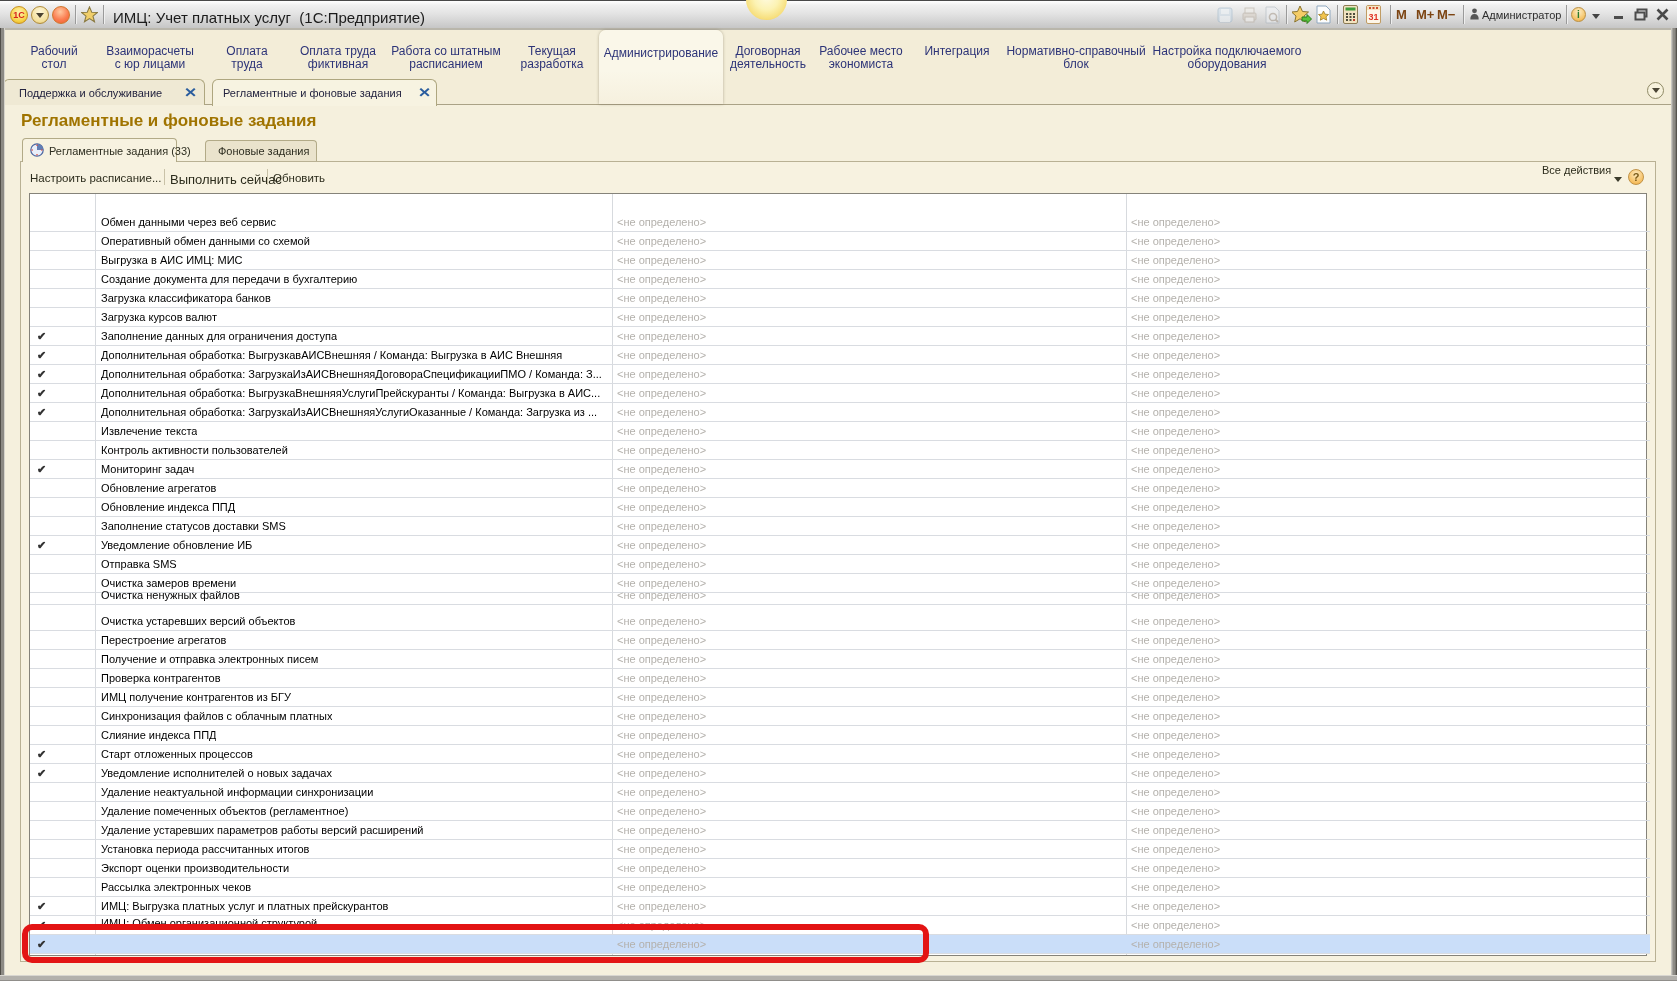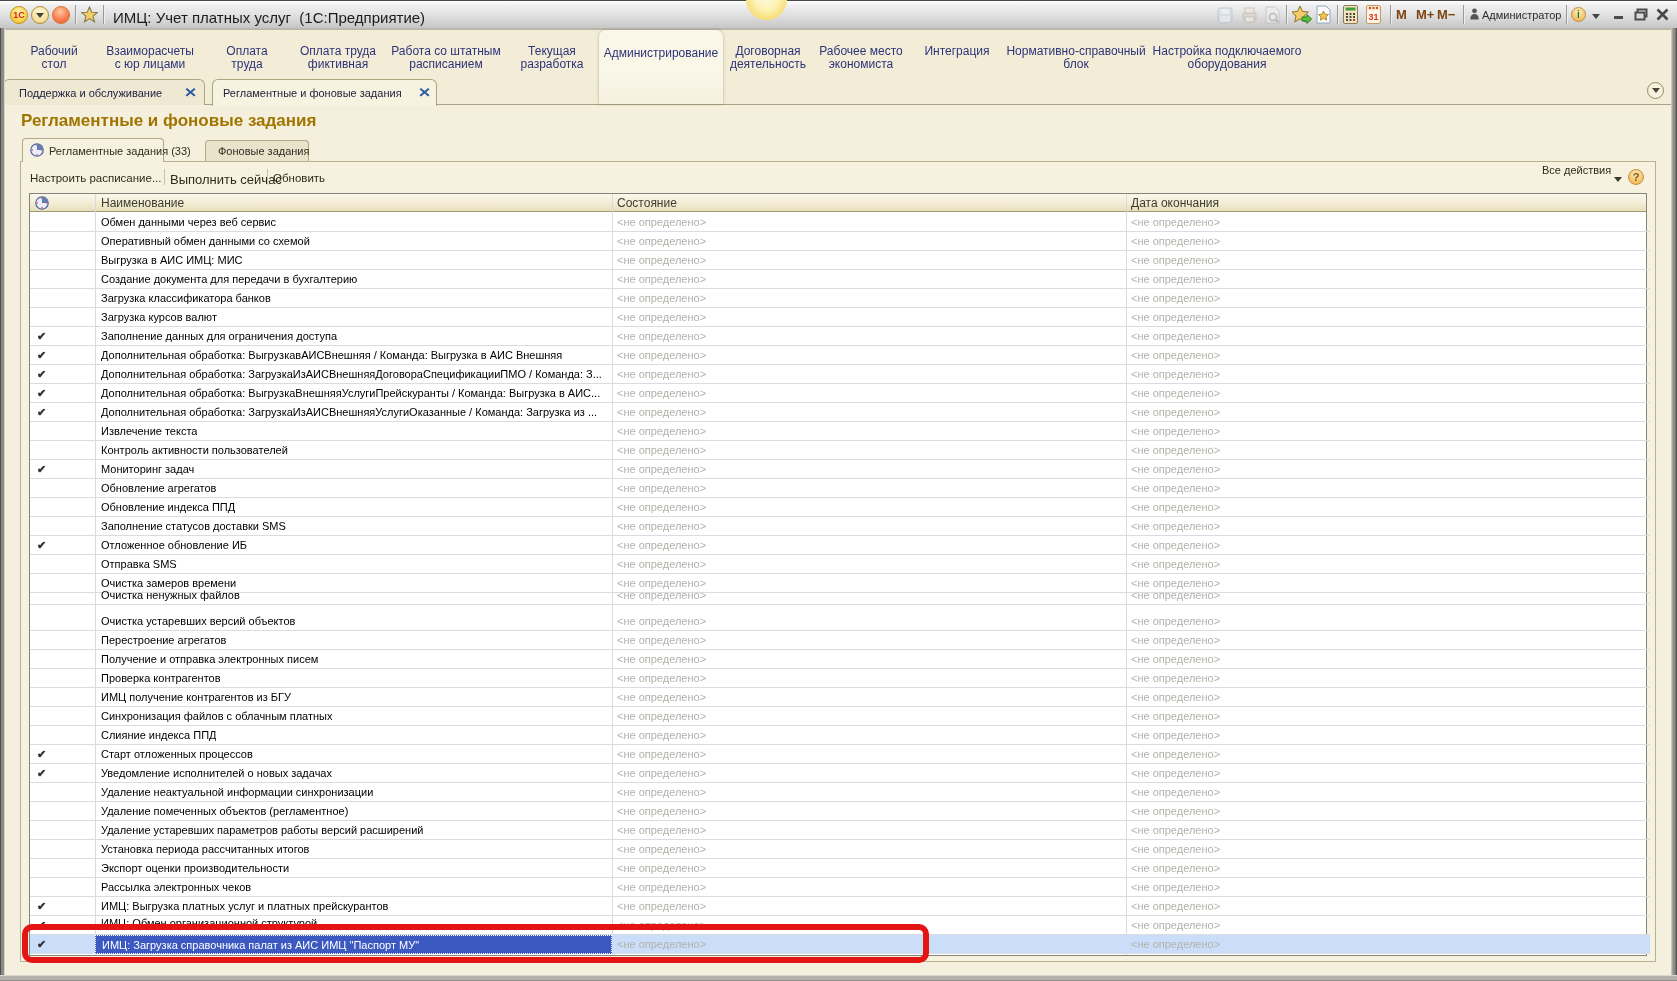--- a/index.html
+++ b/index.html
@@ -39,22 +39,22 @@
 .dtab{position:absolute;height:26px;border:1px solid #aea67f;border-radius:6px 6px 0 0;font-size:11px;color:#23233f}
 #dtab1{left:3px;top:79px;width:202px;background:#efe9d4;border-bottom:none}
 #dtab2{left:212px;top:79px;width:225px;height:27px;background:#f7f3e1;border-bottom:none;z-index:3}
 .dtx{position:absolute;top:7px;left:15px}
 .dclose{position:absolute;top:5px;font-size:13px;font-weight:bold;color:#2a5d9e;transform:scaleX(1.2)}
 #rndbtn{position:absolute;left:1647px;top:82px;width:17px;height:17px;border-radius:50%;background:#f7f2dd;border:1px solid #8f8a66}
 #rndbtn:after{content:"";position:absolute;left:3.5px;top:5px;border:4px solid transparent;border-top:5px solid #4a4535}
 #heading{position:absolute;left:21px;top:111px;font-size:17px;font-weight:bold;color:#a07400}
 
 .ptab{position:absolute;font-size:11px;color:#2e2e20;border:1px solid #b2aa87;border-radius:4px 4px 0 0;height:23px;white-space:nowrap}
-#ptab1{left:22px;top:138px;width:142px;background:#f7f2e0;border-bottom:none;height:24px;z-index:3}
-#ptab2{left:205px;top:140px;width:104px;background:#eae3cc;border-bottom:none;height:21px}
+#ptab1{left:22px;top:138px;width:155px;background:#f7f2e0;border-bottom:none;height:24px;z-index:3}
+#ptab2{left:205px;top:140px;width:112px;background:#eae3cc;border-bottom:none;height:21px}
 #groupbox{position:absolute;left:20px;top:161px;width:1636px;height:801px;border:1px solid #b9b194;background:#f7f2e0}
 
 .tlink{position:absolute;top:172px;font-size:11.5px;color:#2c2c1c}
 .tsep{position:absolute;top:169px;width:1px;height:16px;background:#c9c2a8}
 #alldei{position:absolute;top:164px;left:1542px;font-size:11px;color:#2c2c1c}
 #aldarrow{position:absolute;left:1614px;top:177px;border:4px solid transparent;border-top:5px solid #3c3c2c}
 #helpbtn{position:absolute;left:1628px;top:169px;width:16px;height:16px;border-radius:50%;
  background:radial-gradient(circle at 50% 30%,#fde9bc,#f6bf62 70%,#eda83e);border:1px solid #c19347;
  font-size:11px;font-weight:bold;color:#7a5a18;text-align:center;line-height:15px}
 
@@ -211,33 +211,20 @@
 <div class="tlink" style="left:30px">Настроить расписание...</div>
 <div class="tsep" style="left:164px"></div>
 <div class="tlink" style="left:170px;font-size:13px">Выполнить сейчас</div>
 <div class="tsep" style="left:267px"></div>
 <div class="tlink" style="left:273px">Обновить</div>
 <div id="alldei">Все действия</div>
 <div id="aldarrow"></div>
 <div id="helpbtn">?</div>
 
 <div id="table">
- <div id="thead">
-  <svg class="clock" style="left:5px;top:2px" width="14" height="14" viewBox="0 0 14 14">
-        <circle cx="7" cy="7" r="6.2" fill="#e9eef9" stroke="#4c66a0" stroke-width="1.2"></circle>
-        <path d="M7 7 L7 0.8 A6.2 6.2 0 0 1 13.2 7 Z" fill="#627eb4"></path>
-        <circle cx="7" cy="2.2" r=".8" fill="#e04c3c"></circle>
-        <circle cx="11.8" cy="7" r=".8" fill="#e04c3c"></circle>
-        <circle cx="7" cy="11.8" r=".8" fill="#e04c3c"></circle>
-        <circle cx="2.2" cy="7" r=".8" fill="#e04c3c"></circle>
-      </svg>
-  <span class="htx" style="left:71px">Наименование</span>
-  <span class="htx" style="left:587px">Состояние</span>
-  <span class="htx" style="left:1101px">Дата окончания</span>
- </div>
  <div class="vline" style="left:65px"></div>
  <div class="vline" style="left:582px"></div>
  <div class="vline" style="left:1096px"></div>
  <div id="rows">
       <div class="row" style="top:0px">
         <span class="nm">Обмен данными через веб сервис</span>
         <span class="nd nd1">&lt;не определено&gt;</span>
         <span class="nd nd2">&lt;не определено&gt;</span>
       </div>
       <div class="row" style="top:19px">
@@ -321,21 +308,21 @@
         <span class="nd nd1">&lt;не определено&gt;</span>
         <span class="nd nd2">&lt;не определено&gt;</span>
       </div>
       <div class="row" style="top:304px">
         <span class="nm">Заполнение статусов доставки SMS</span>
         <span class="nd nd1">&lt;не определено&gt;</span>
         <span class="nd nd2">&lt;не определено&gt;</span>
       </div>
       <div class="row" style="top:323px">
         <span class="chk">✔</span>
-        <span class="nm">Отложенное обновление ИБ</span>
+        <span class="nm">Уведомление обновление ИБ</span>
         <span class="nd nd1">&lt;не определено&gt;</span>
         <span class="nd nd2">&lt;не определено&gt;</span>
       </div>
       <div class="row" style="top:342px">
         <span class="nm">Отправка SMS</span>
         <span class="nd nd1">&lt;не определено&gt;</span>
         <span class="nd nd2">&lt;не определено&gt;</span>
       </div>
       <div class="row" style="top:361px">
         <span class="nm">Очистка замеров времени</span>
@@ -431,23 +418,20 @@
         <span class="nd nd2">&lt;не определено&gt;</span>
       </div>
       <div class="row" style="top:703px">
         <span class="chk">✔</span>
         <span class="nm" style="top:1px">ИМЦ: Обмен организационной структурой</span>
         <span class="nd nd1">&lt;не определено&gt;</span>
         <span class="nd nd2">&lt;не определено&gt;</span>
       </div>
       <div class="row" id="selrow" style="top:722px">
         <span class="chk">✔</span>
-        <div id="selname">
-          <span>ИМЦ: Загрузка справочника палат из АИС ИМЦ "Паспорт МУ"</span>
-        </div>
         <span class="nd nd1">&lt;не определено&gt;</span>
         <span class="nd nd2">&lt;не определено&gt;</span>
       </div>
     </div>
 </div>
 <div id="redrect"></div>
 <div id="bleft"></div>
 <div id="bright"></div>
 <div id="bbottom"></div>
 

